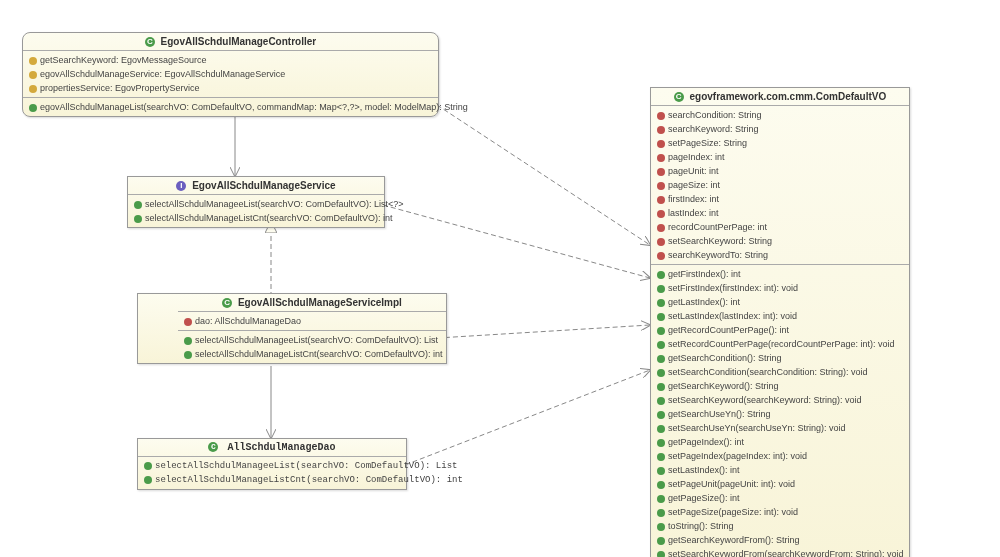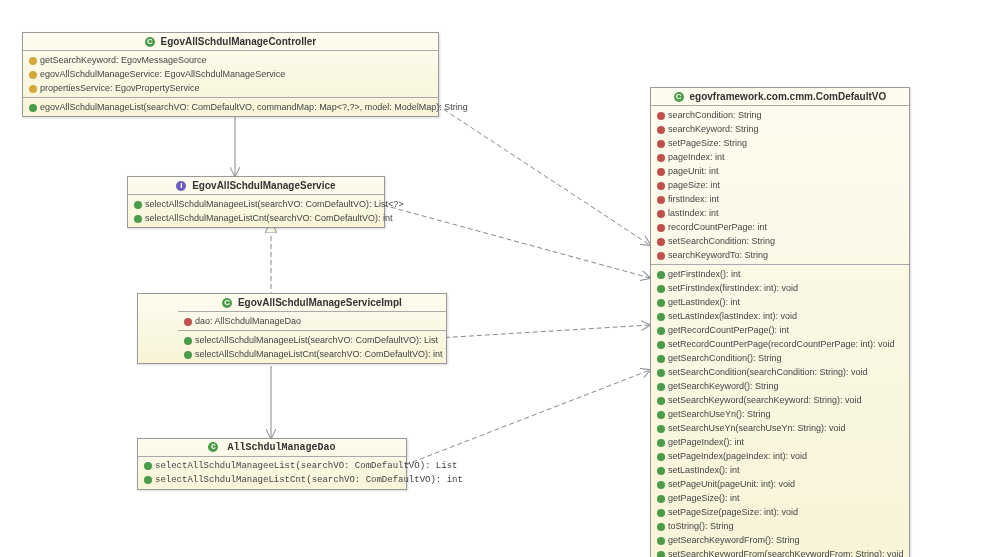--- a/index.html
+++ b/index.html
@@ -87,21 +87,21 @@
   <line x1="271" y1="305" x2="271" y2="223" stroke="#888" stroke-width="1" stroke-dasharray="5,3" marker-end="url(#tri-open)"></line>
 
   <line x1="271" y1="366" x2="271" y2="438" stroke="#888" stroke-width="1" marker-end="url(#arr)"></line>
 
   <line x1="437" y1="105" x2="650" y2="245" stroke="#888" stroke-width="1" stroke-dasharray="5,3" marker-end="url(#arr)"></line>
   <line x1="383" y1="205" x2="650" y2="278" stroke="#888" stroke-width="1" stroke-dasharray="5,3" marker-end="url(#arr)"></line>
   <line x1="405" y1="340" x2="650" y2="325" stroke="#888" stroke-width="1" stroke-dasharray="5,3" marker-end="url(#arr)"></line>
   <line x1="405" y1="465" x2="650" y2="370" stroke="#888" stroke-width="1" stroke-dasharray="5,3" marker-end="url(#arr)"></line>
 </svg>
 
-<div class="uml-class" style="left:22px; top:32px; width:415px;">
+<div class="uml-class" style="left:22px; top:32px; width:415px;border-radius:8px;">
   <div class="uml-title">
     <span class="type-icon ico-class">C</span>
     <span>EgovAllSchdulManageController</span>
   </div>
   <div class="uml-section">
       <div class="uml-row"><span class="vis vis-prot"></span><span>getSearchKeyword: EgovMessageSource</span></div>
       <div class="uml-row"><span class="vis vis-prot"></span><span>egovAllSchdulManageService: EgovAllSchdulManageService</span></div>
       <div class="uml-row"><span class="vis vis-prot"></span><span>propertiesService: EgovPropertyService</span></div>
     </div>
   <div class="uml-section">
@@ -153,21 +153,21 @@
   <div class="uml-section">
       <div class="uml-row"><span class="vis vis-priv"></span><span>searchCondition: String</span></div>
       <div class="uml-row"><span class="vis vis-priv"></span><span>searchKeyword: String</span></div>
       <div class="uml-row"><span class="vis vis-priv"></span><span>setPageSize: String</span></div>
       <div class="uml-row"><span class="vis vis-priv"></span><span>pageIndex: int</span></div>
       <div class="uml-row"><span class="vis vis-priv"></span><span>pageUnit: int</span></div>
       <div class="uml-row"><span class="vis vis-priv"></span><span>pageSize: int</span></div>
       <div class="uml-row"><span class="vis vis-priv"></span><span>firstIndex: int</span></div>
       <div class="uml-row"><span class="vis vis-priv"></span><span>lastIndex: int</span></div>
       <div class="uml-row"><span class="vis vis-priv"></span><span>recordCountPerPage: int</span></div>
-      <div class="uml-row"><span class="vis vis-priv"></span><span>setSearchCondition: String</span></div>
+      <div class="uml-row"><span class="vis vis-priv"></span><span>setSearchKeyword: String</span></div>
       <div class="uml-row"><span class="vis vis-priv"></span><span>searchKeywordTo: String</span></div>
     </div>
   <div class="uml-section">
       <div class="uml-row"><span class="vis vis-pub"></span><span>getFirstIndex(): int</span></div>
       <div class="uml-row"><span class="vis vis-pub"></span><span>setFirstIndex(firstIndex: int): void</span></div>
       <div class="uml-row"><span class="vis vis-pub"></span><span>getLastIndex(): int</span></div>
       <div class="uml-row"><span class="vis vis-pub"></span><span>setLastIndex(lastIndex: int): void</span></div>
       <div class="uml-row"><span class="vis vis-pub"></span><span>getRecordCountPerPage(): int</span></div>
       <div class="uml-row"><span class="vis vis-pub"></span><span>setRecordCountPerPage(recordCountPerPage: int): void</span></div>
       <div class="uml-row"><span class="vis vis-pub"></span><span>getSearchCondition(): String</span></div>

